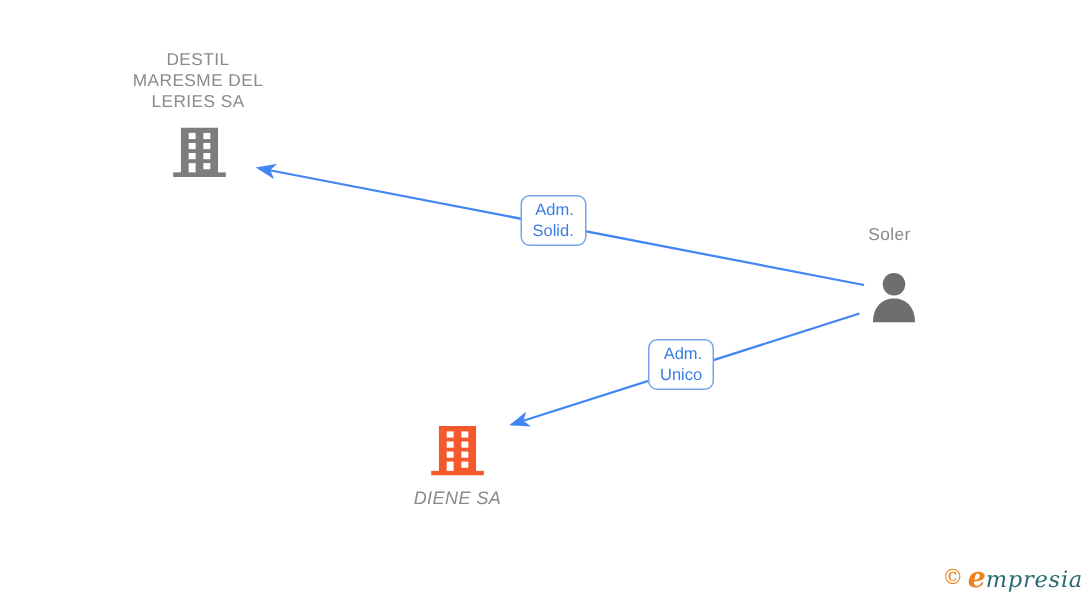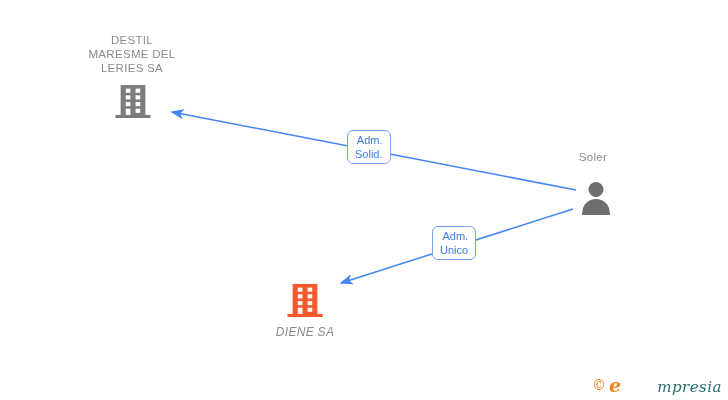--- a/index.html
+++ b/index.html
@@ -41,21 +41,21 @@
 
   .logo{
     position:absolute;right:6px;bottom:4px;z-index:2;
     font-family:"DejaVu Serif", serif;
     font-style:italic;
     white-space:nowrap;
     cursor:pointer;
   }
   .logo .copy{color:var(--logo-orange);font-size:14px;font-style:normal;vertical-align:2px;margin-right:3px;}
   .logo .brand-e{color:var(--logo-orange);font-size:19px;font-weight:bold;}
-  .logo .brand-rest{color:var(--logo-teal);font-size:15px;letter-spacing:.5px;margin-left:36px;}
+  .logo .brand-rest{color:var(--logo-teal);font-size:15px;letter-spacing:.5px;}
 </style>
 </head>
 <body>
 
 <div class="canvas">
 
   <svg class="connector-layer" viewBox="0 0 728 400" xmlns="http://www.w3.org/2000/svg">
     <defs>
       <marker id="arrowhead" markerWidth="10" markerHeight="8" refX="8" refY="3.5" orient="auto">
         <path d="M0,0 L9,3.5 L0,7 L2.5,3.5 Z" fill="#4285f4"></path>

